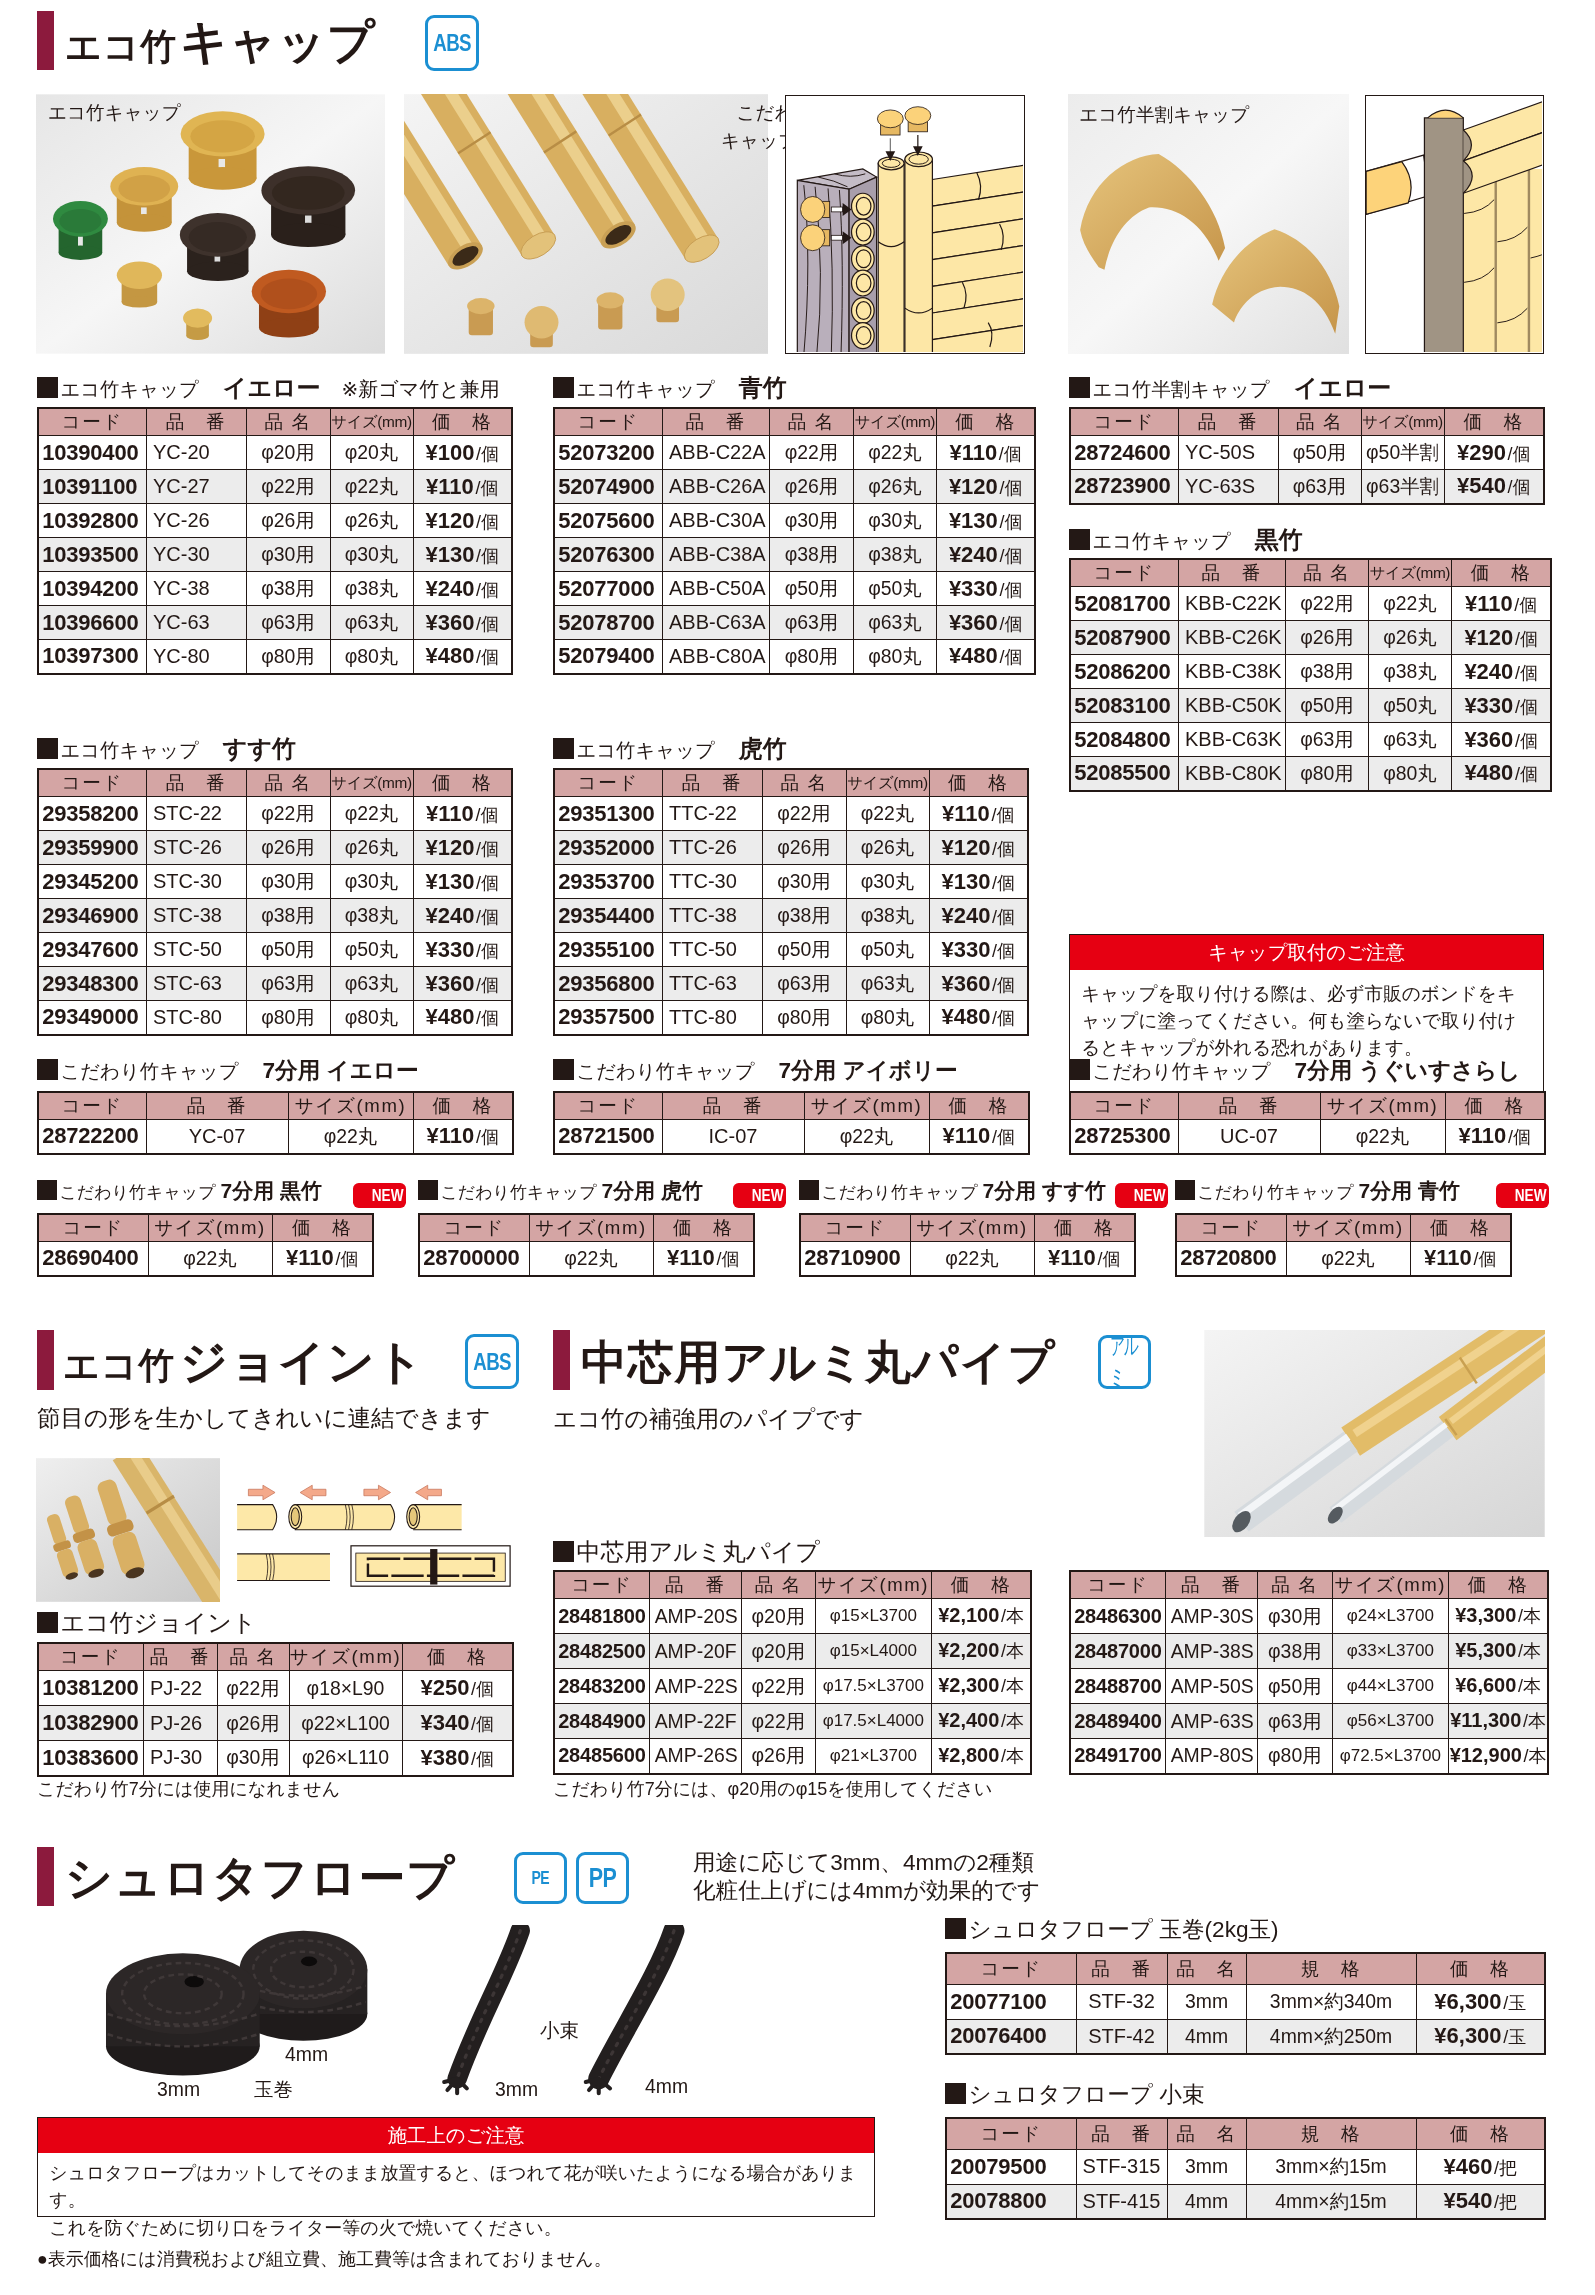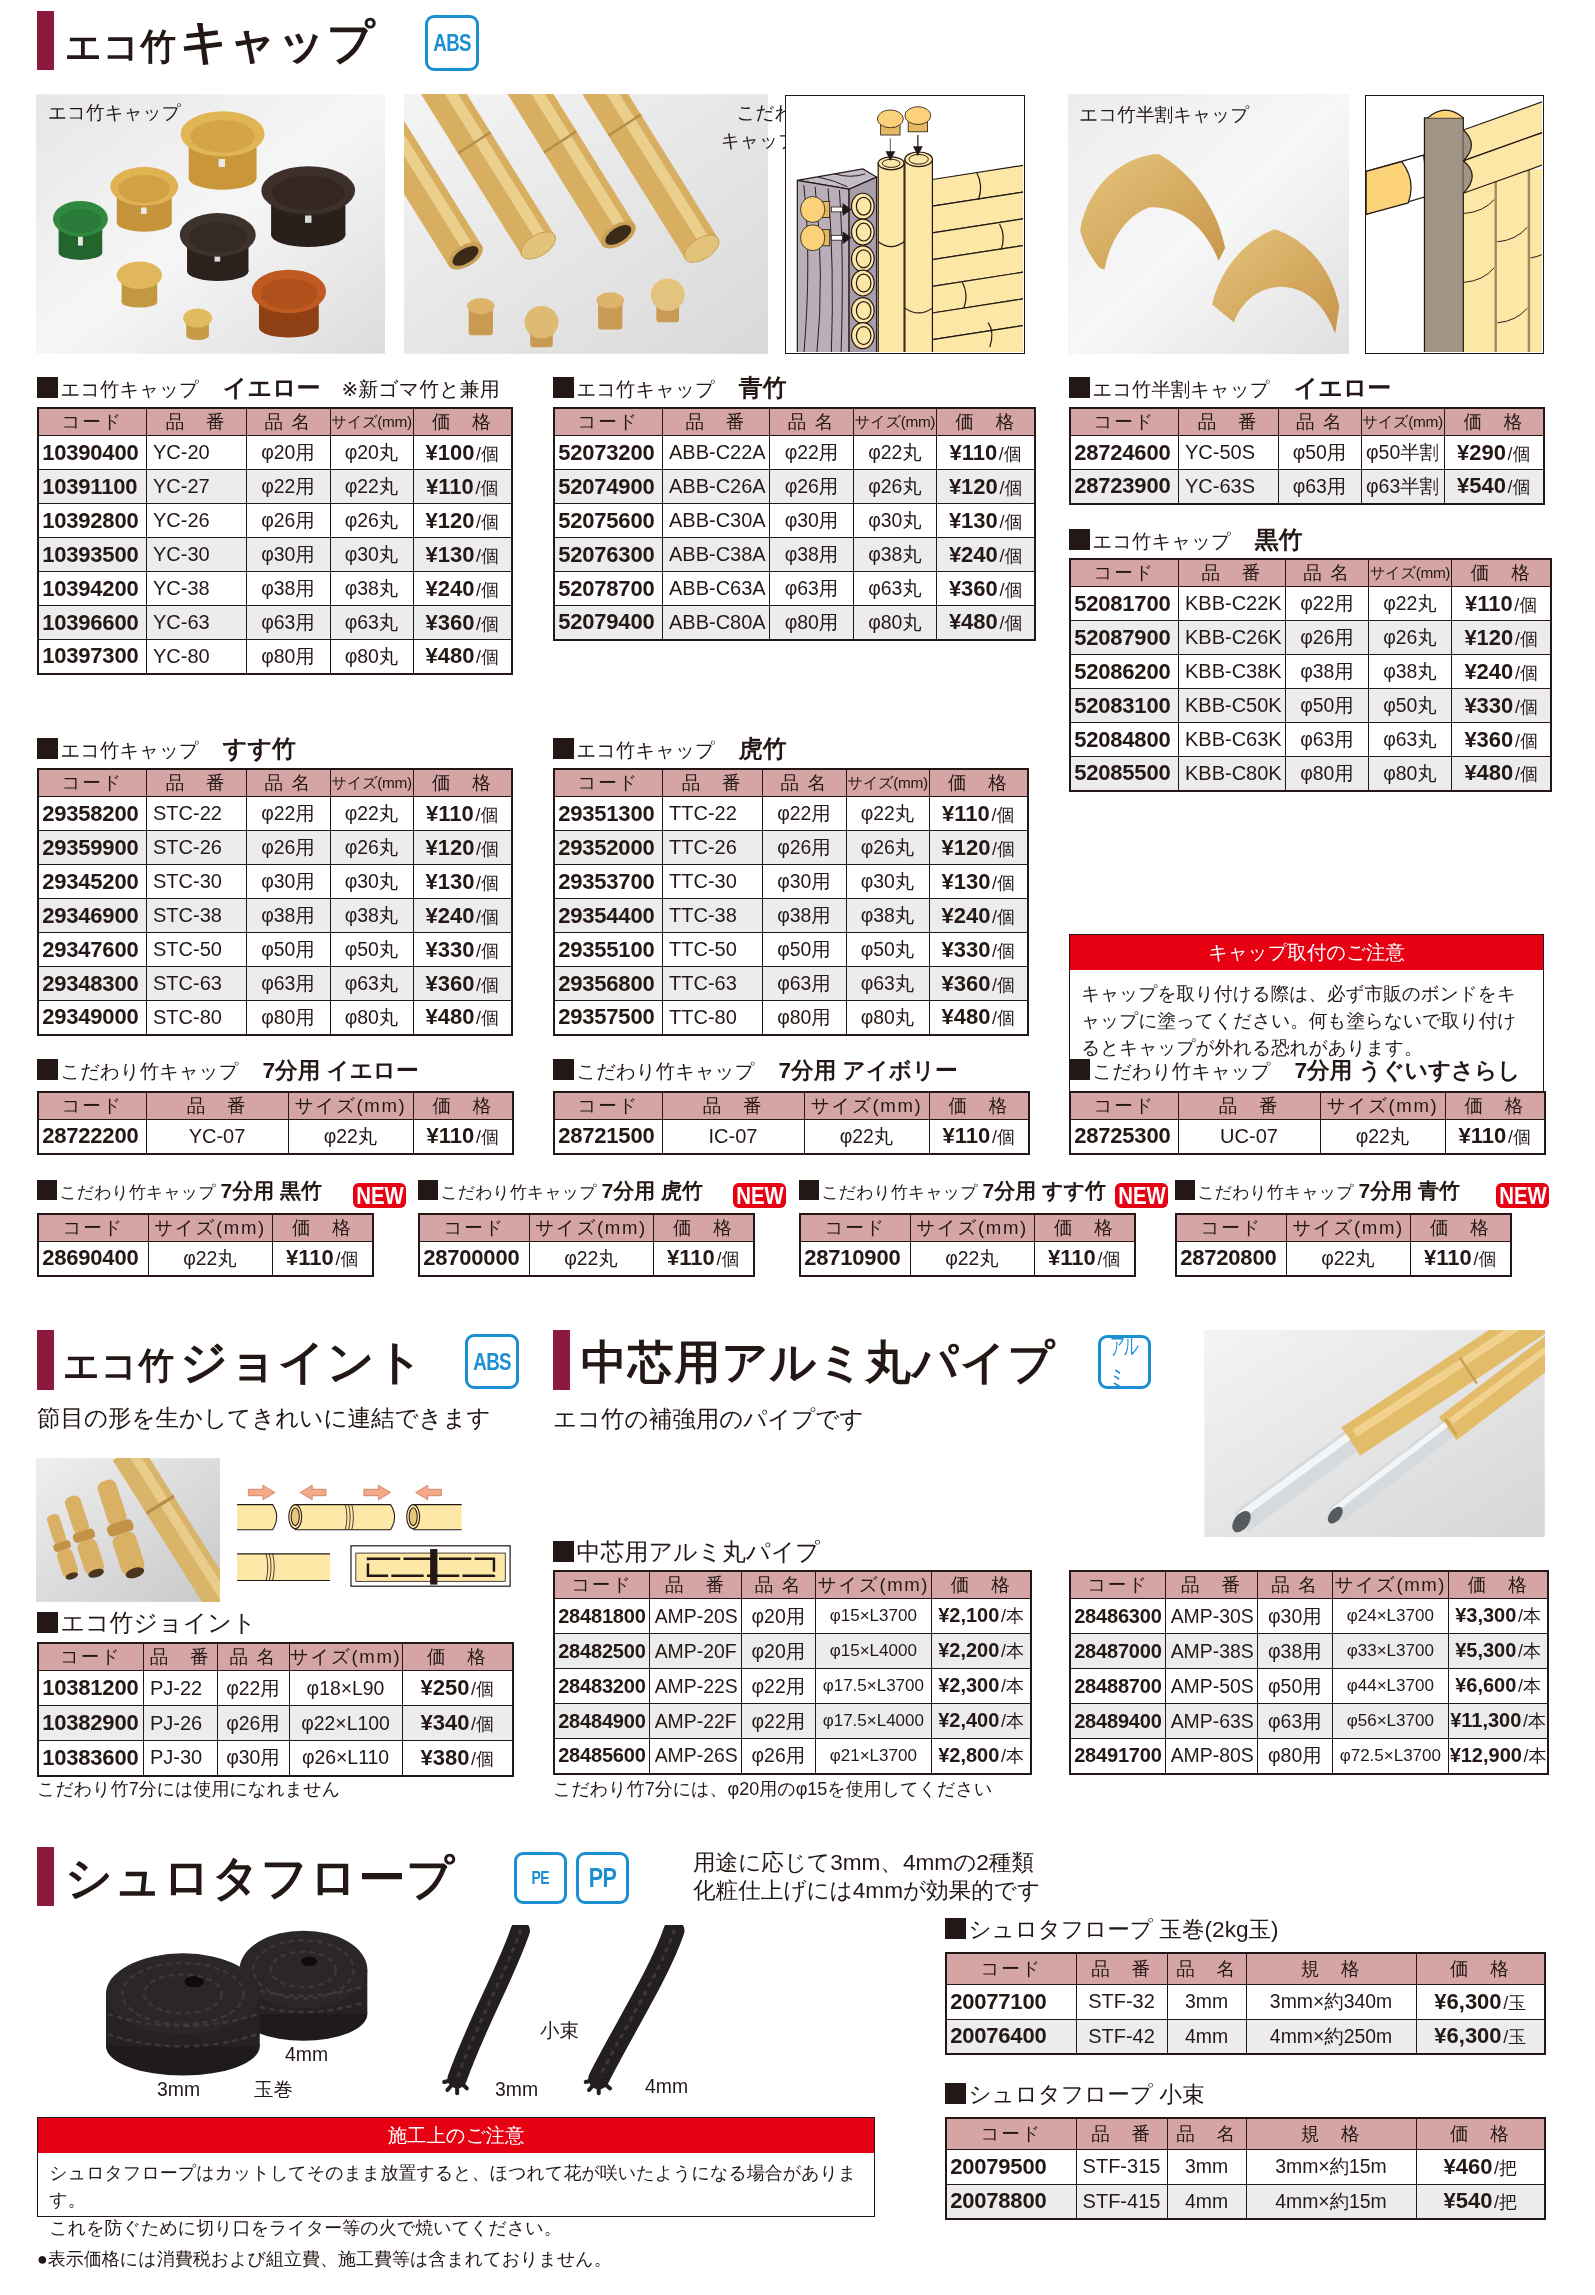--- a/index.html
+++ b/index.html
@@ -19,21 +19,21 @@
 .tt .sq{display:inline-block;width:21px;height:21px;background:#231815;vertical-align:-2.4px;margin-right:2.4px}
 .tt b{font-size:24px;margin-left:24px}
 .tt .nt{font-size:20px;margin-left:21px}
 .tt.r3 b{font-size:22.6px}
 .tt.nw{font-size:17px}
 .tt.nw .sq{width:20px;height:20px}
 .tt.nw b{font-size:21px;margin-left:4.9px}
 .tt.big{font-size:24px}
 .tt.rope{font-size:22.6px}
 .tt.rope b{font-size:22.6px;font-weight:normal;margin-left:6.5px}
-.new{position:absolute;width:53px;height:25px;background:#e60012;border-radius:5.7px;color:#fff;font-weight:bold;font-size:24px;display:flex;align-items:center;justify-content:center}
+.new{position:absolute;width:53px;height:25px;background:#e60012;border-radius:5.7px;color:#fff;font-weight:bold;font-size:16px;display:flex;align-items:center;justify-content:flex-end}
 .new span{display:inline-block;transform:scaleX(.85)}
 table.pt{position:absolute;border-collapse:collapse;table-layout:fixed;border:2.4px solid #231815}
 .pt th{background:#d4a5a4;font-weight:normal;font-size:18.6px;border:1.2px solid #231815;padding:0;text-align:center;white-space:nowrap;color:#231815;letter-spacing:1.6px;overflow:hidden}
 .pt thead tr{height:26px}
 .pt tbody tr{height:34px}
 .pt td{border:1.2px solid #231815;font-size:19.4px;padding:0 3.2px;white-space:nowrap;overflow:hidden;vertical-align:middle;background:#fff}
 .pt tbody tr:nth-child(even) td{background:#ececec}
 .pt td.code{font-weight:bold;font-size:22px;letter-spacing:-0.2px;text-align:left}
 .pt td.pn{text-align:left;padding-left:6.5px;font-size:20px}
 .pt td.nm,.pt td.sz,.pt td.pr,.pt td.sp{text-align:center}
@@ -410,20 +410,27 @@
         <td class="pr"><span class="amt">¥130</span><span class="unit">/個</span></td>
       </tr>
       <tr>
         <td class="code">52076300</td>
         <td class="pn">ABB-C38A</td>
         <td class="nm">φ38用</td>
         <td class="sz">φ38丸</td>
         <td class="pr"><span class="amt">¥240</span><span class="unit">/個</span></td>
       </tr>
       <tr>
+        <td class="code">52077000</td>
+        <td class="pn">ABB-C50A</td>
+        <td class="nm">φ50用</td>
+        <td class="sz">φ50丸</td>
+        <td class="pr"><span class="amt">¥330</span><span class="unit">/個</span></td>
+      </tr>
+      <tr>
         <td class="code">52078700</td>
         <td class="pn">ABB-C63A</td>
         <td class="nm">φ63用</td>
         <td class="sz">φ63丸</td>
         <td class="pr"><span class="amt">¥360</span><span class="unit">/個</span></td>
       </tr>
       <tr>
         <td class="code">52079400</td>
         <td class="pn">ABB-C80A</td>
         <td class="nm">φ80用</td>

